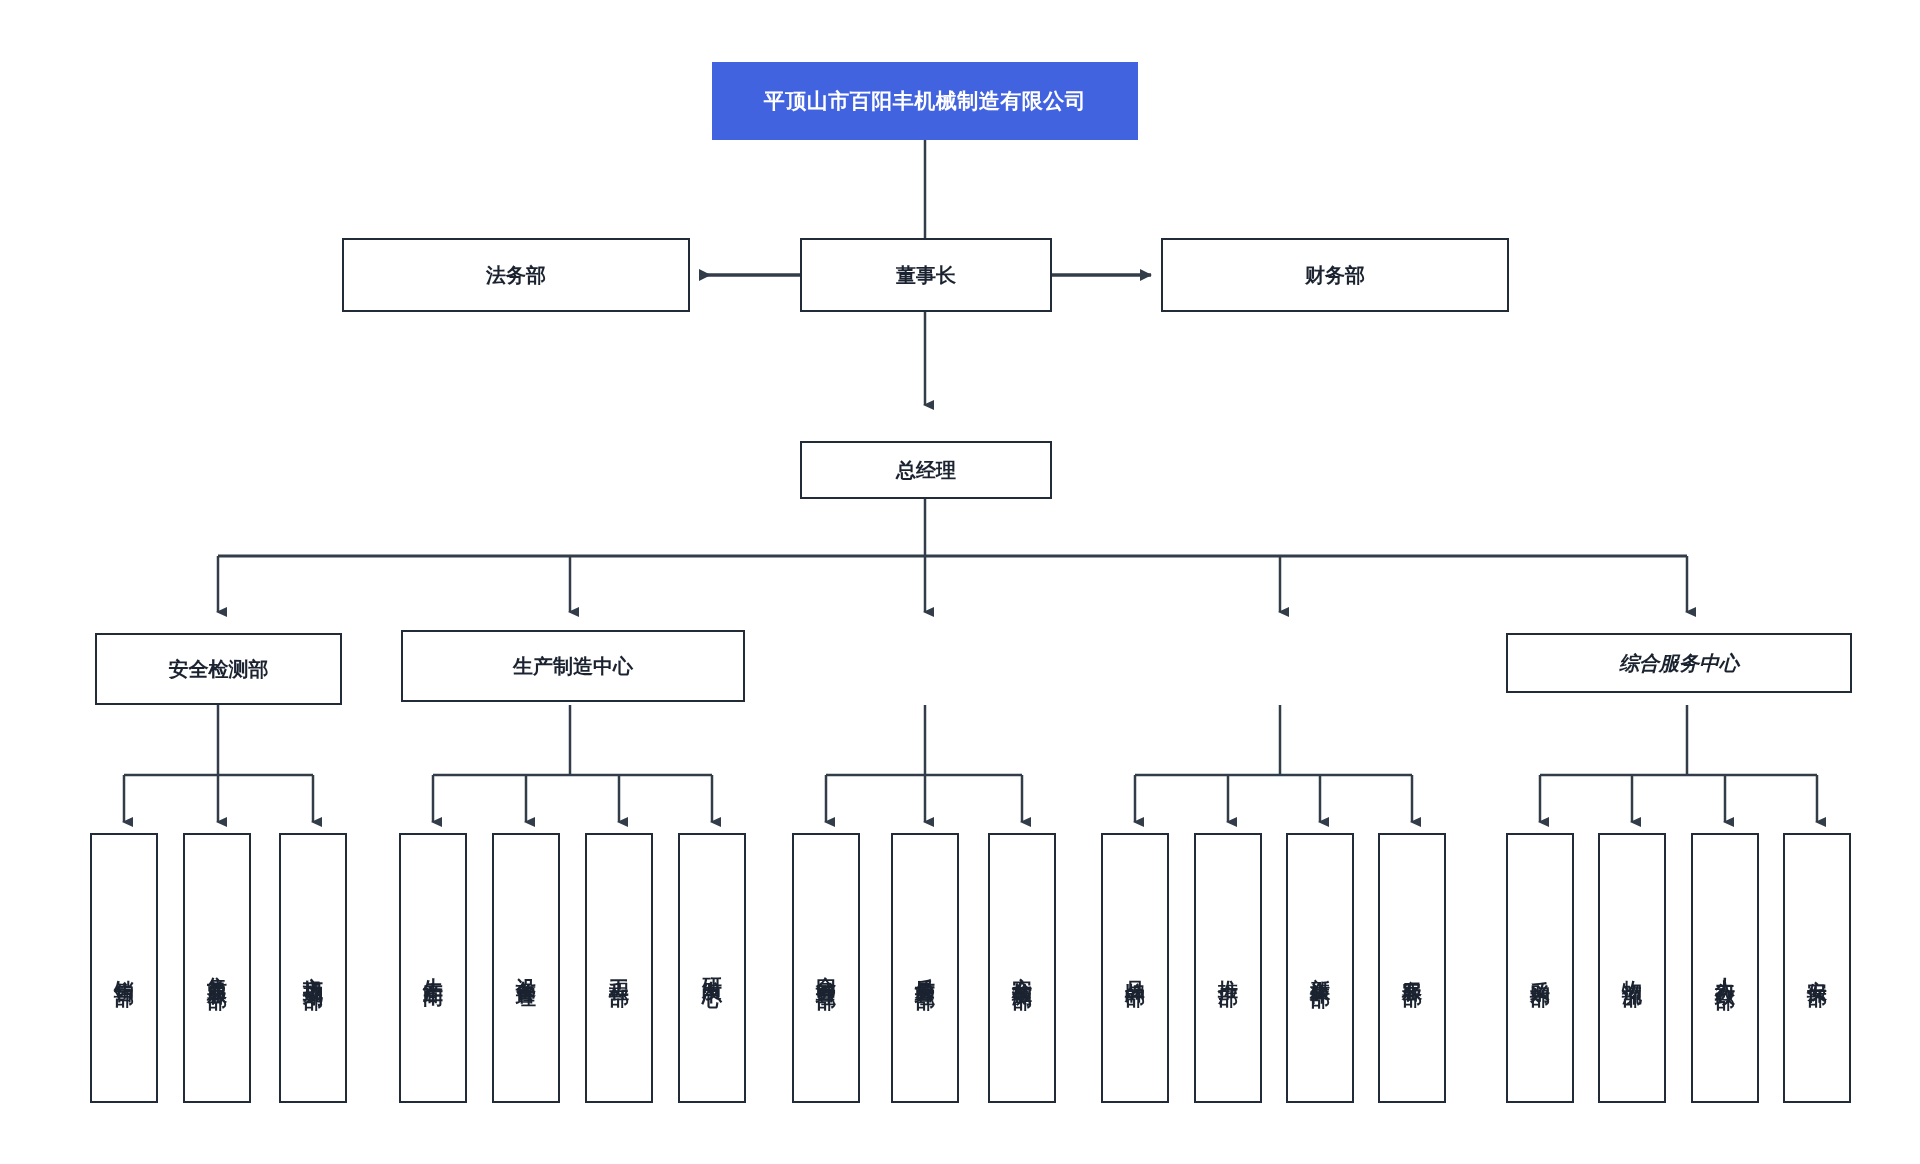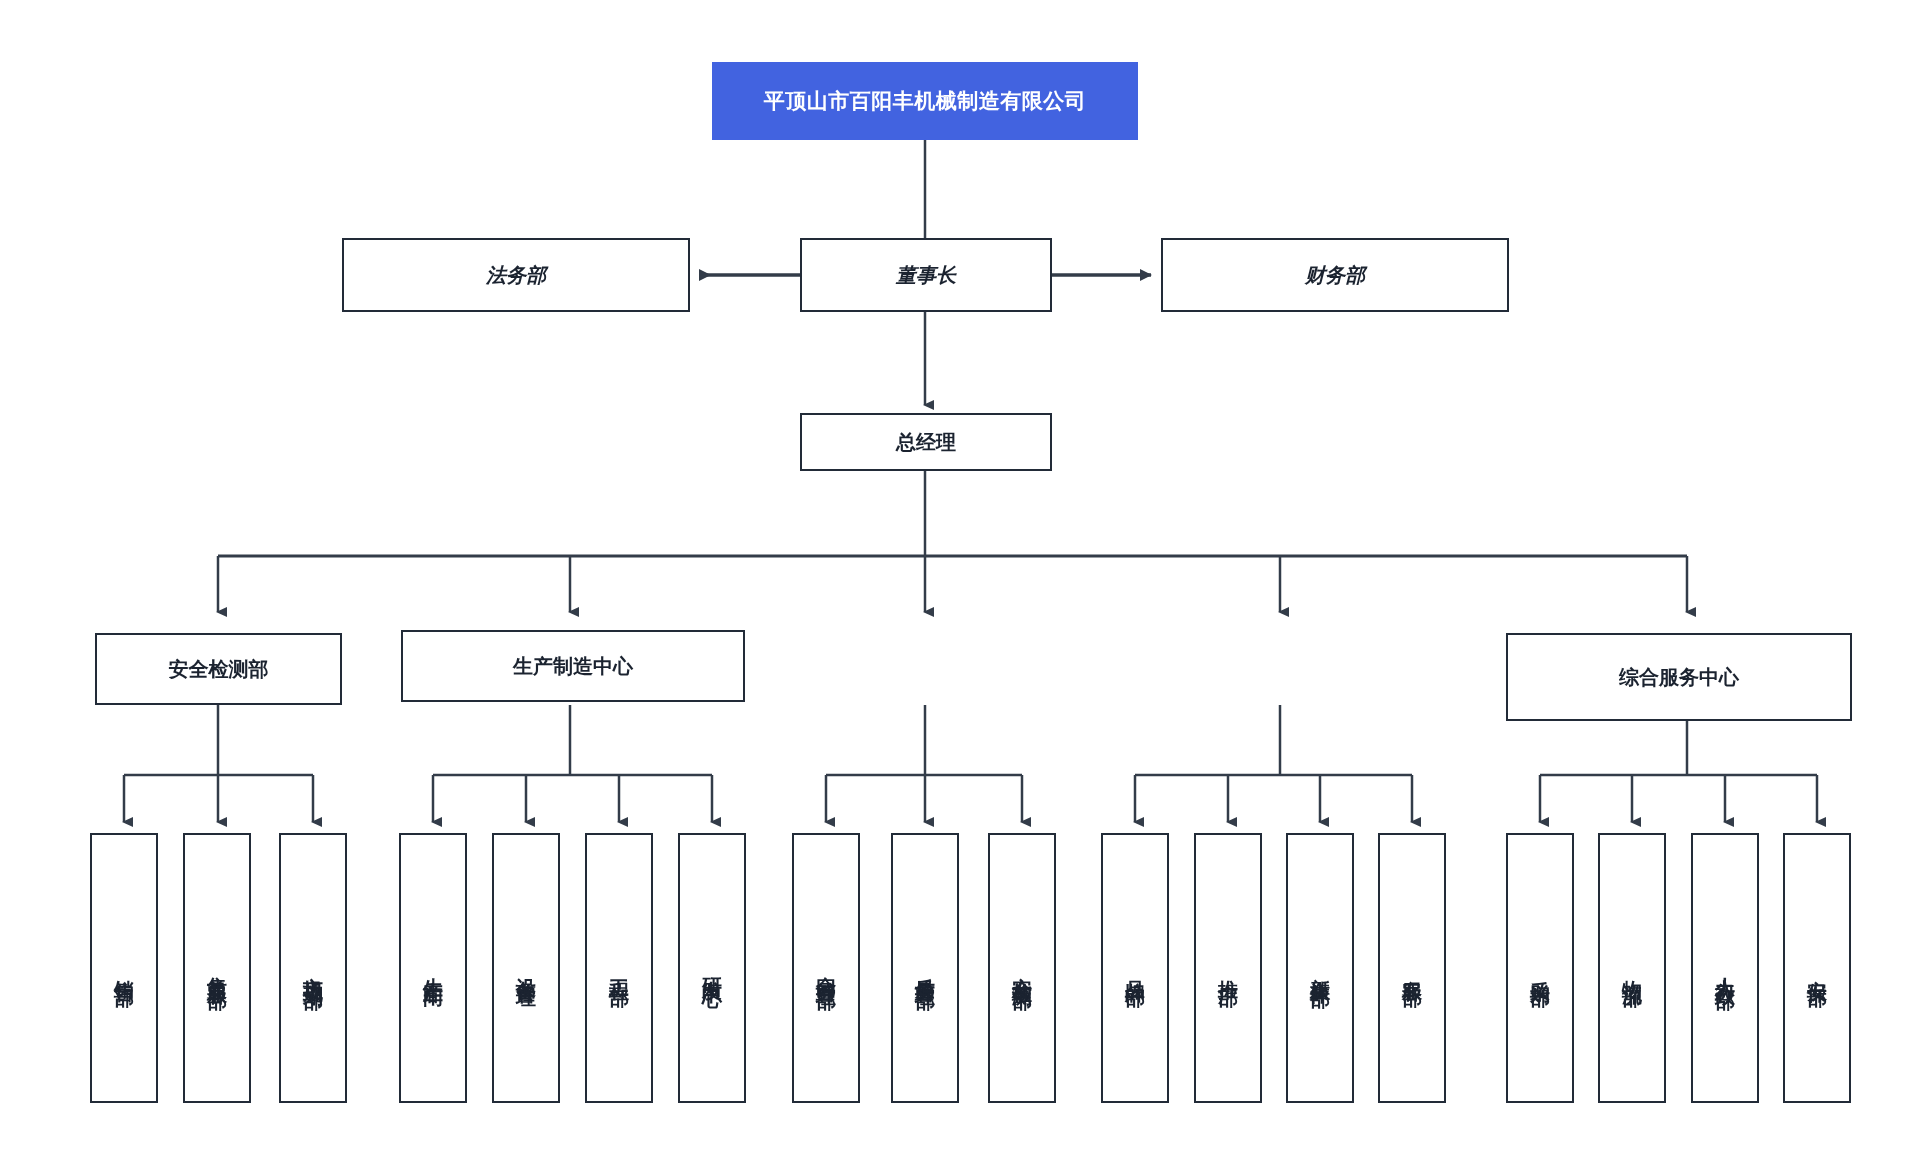--- a/index.html
+++ b/index.html
@@ -43,24 +43,24 @@
   }
   .node.root {
     background: #4263e0;
     border: none;
     color: #ffffff;
     font-size: 21px;
     letter-spacing: 0.5px;
   }
   .node.level2 {
     font-size: 20px;
-    font-style: italic;
   }
   .node.level3 {
     font-size: 20px;
+    margin-top: 28px;
   }
   .node.center {
     font-size: 20px;
   }
   .node.leaf {
     font-size: 20px;
     writing-mode: vertical-rl;
     text-orientation: upright;
     letter-spacing: 3px;
     padding: 0;
@@ -184,21 +184,21 @@
   <div class="node center" style="left:95px; top:633px; width:247px; height:72px;">
     <span>安全检测部</span>
   </div>
 
   <div class="node center" style="left:401px; top:618px; width:344px; height:72px;margin-top:12px;">
     <span>生产制造中心</span>
   </div>
 
 
 
-  <div class="node center" style="left:1506px; top:633px; width:346px; height:88px;">
+  <div class="node center" style="left:1506px; top:633px; width:346px; height:60px;font-style:italic;">
     <span>综合服务中心</span>
   </div>
 
   <div class="node leaf" style="left:90px; top:833px; width:68px; height:270px;">
     <span class="leaf-label">销售部</span>
   </div>
   <div class="node leaf" style="left:183px; top:833px; width:68px; height:270px;">
     <span class="leaf-label">售前客服部</span>
   </div>
   <div class="node leaf" style="left:279px; top:833px; width:68px; height:270px;">

